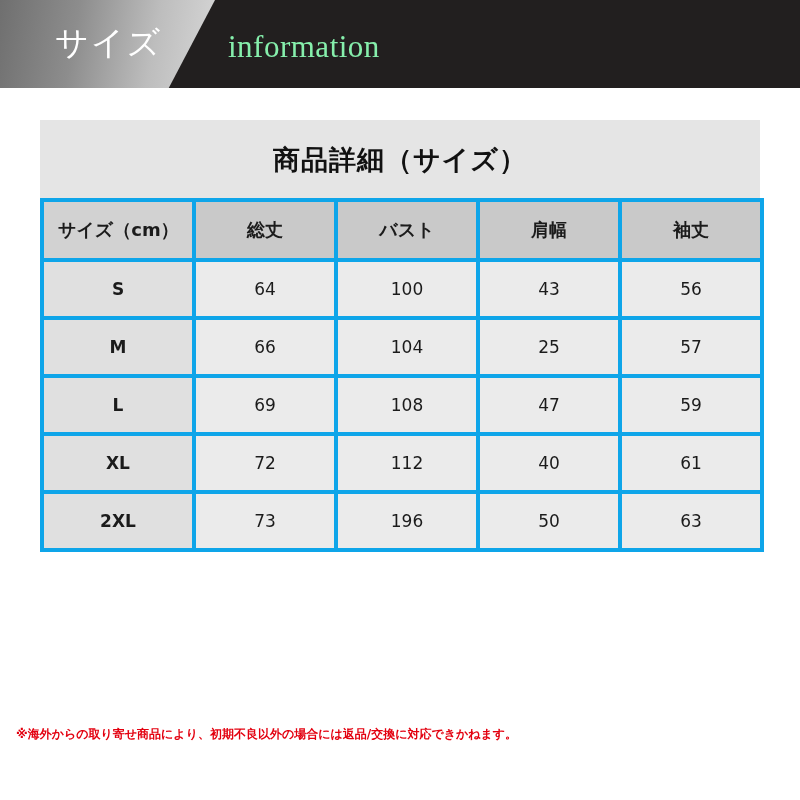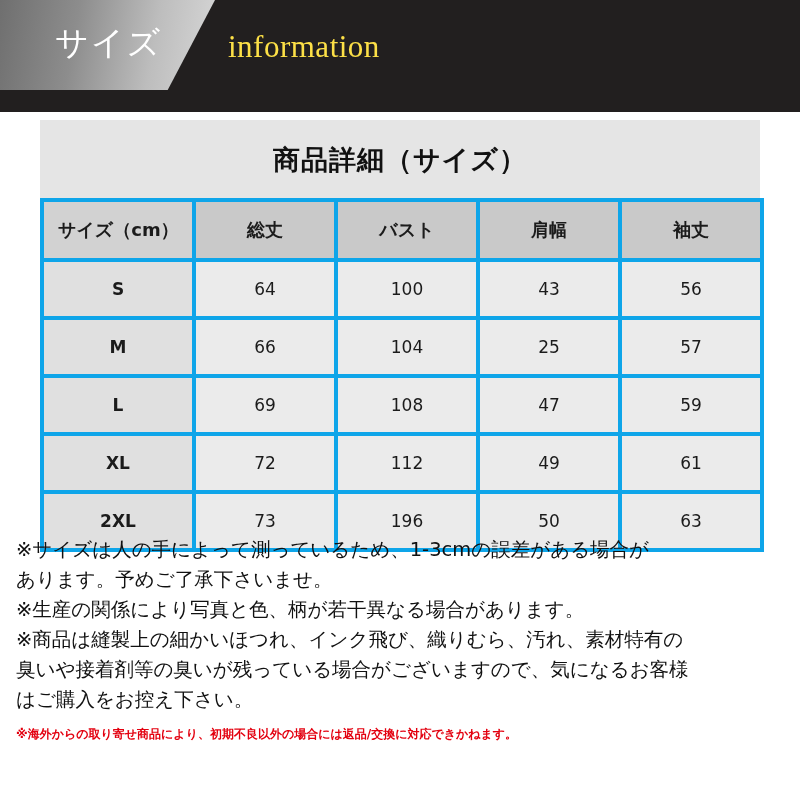--- a/index.html
+++ b/index.html
@@ -18,21 +18,21 @@
     position: relative;
     width: 800px;
     height: 800px;
     box-sizing: border-box;
   }
 
   
   .header {
     position: relative;
     width: 800px;
-    height: 112px;
+    height: 88px;
     background: #221f1f;
     overflow: hidden;
   }
   .header-grad {
     position: absolute;
     left: 0;
     top: 0;
     width: 215px;
     height: 90px;
     background: linear-gradient(100deg, #6f6f6f 0%, #8d8d8d 35%, #bdbdbd 70%, #d8d8d8 100%);
@@ -47,21 +47,21 @@
     color: #ffffff;
     font-family: "DejaVu Sans", "Liberation Sans", sans-serif;
     font-weight: normal;
     line-height: 46px;
   }
   .header-en {
     position: absolute;
     left: 228px;
     top: 27px;
     font-size: 31px;
-    color: #fde047;
+    color: #86efac;
     font-family: "Liberation Serif", "DejaVu Serif", serif;
     line-height: 40px;
     letter-spacing: 0.5px;
   }
 
   
   .table-card {
     position: absolute;
     left: 40px;
     top: 120px;
@@ -195,40 +195,32 @@
           <td class="label-cell">L</td>
           <td>69</td>
           <td>108</td>
           <td>47</td>
           <td>59</td>
         </tr>
         <tr>
           <td class="label-cell">XL</td>
           <td>72</td>
           <td>112</td>
-          <td>49</td>
+          <td>40</td>
           <td>61</td>
         </tr>
         <tr>
           <td class="label-cell">2XL</td>
           <td>73</td>
           <td>196</td>
           <td>50</td>
           <td>63</td>
         </tr>
       </tbody>
     </table>
   </div>
 
-  <div class="notes">
-    <div class="note-line">※サイズは人の手によって測っているため、1-3cmの誤差がある場合が</div>
-    <div class="note-line">あります。予めご了承下さいませ。</div>
-    <div class="note-line">※生産の関係により写真と色、柄が若干異なる場合があります。</div>
-    <div class="note-line">※商品は縫製上の細かいほつれ、インク飛び、織りむら、汚れ、素材特有の</div>
-    <div class="note-line">臭いや接着剤等の臭いが残っている場合がございますので、気になるお客様</div>
-    <div class="note-line">はご購入をお控え下さい。</div>
-  </div>
 
   <div class="red-notes">
     <div class="red-line">※海外からの取り寄せ商品により、初期不良以外の場合には返品/交換に対応できかねます。</div>
   </div>
 
 </div>
 
 </body></html>

